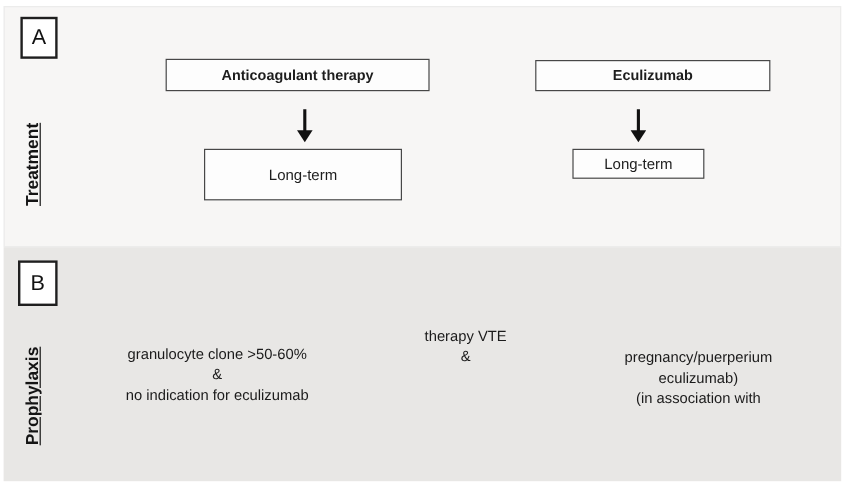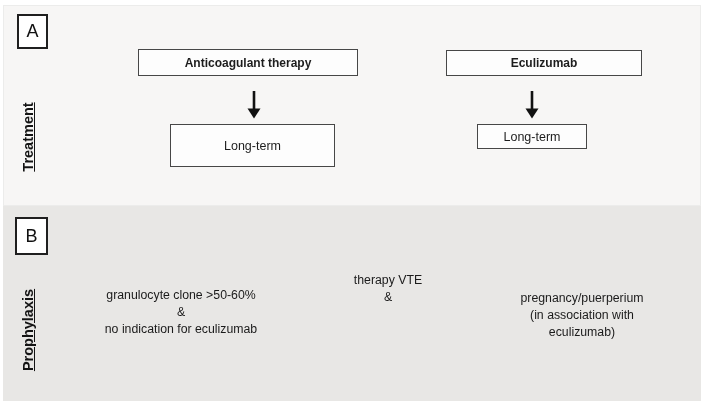--- a/index.html
+++ b/index.html
@@ -145,15 +145,15 @@
   <div>no indication for eculizumab</div>
 </div>
 
 <div class="indication indication-2">
   <div>therapy VTE</div>
   <div>&amp;</div>
 </div>
 
 <div class="indication indication-3">
   <div>pregnancy/puerperium</div>
+  <div>eculizumab)</div>
   <div>(in association with</div>
-  <div>eculizumab)</div>
 </div>
 
 </body></html>

